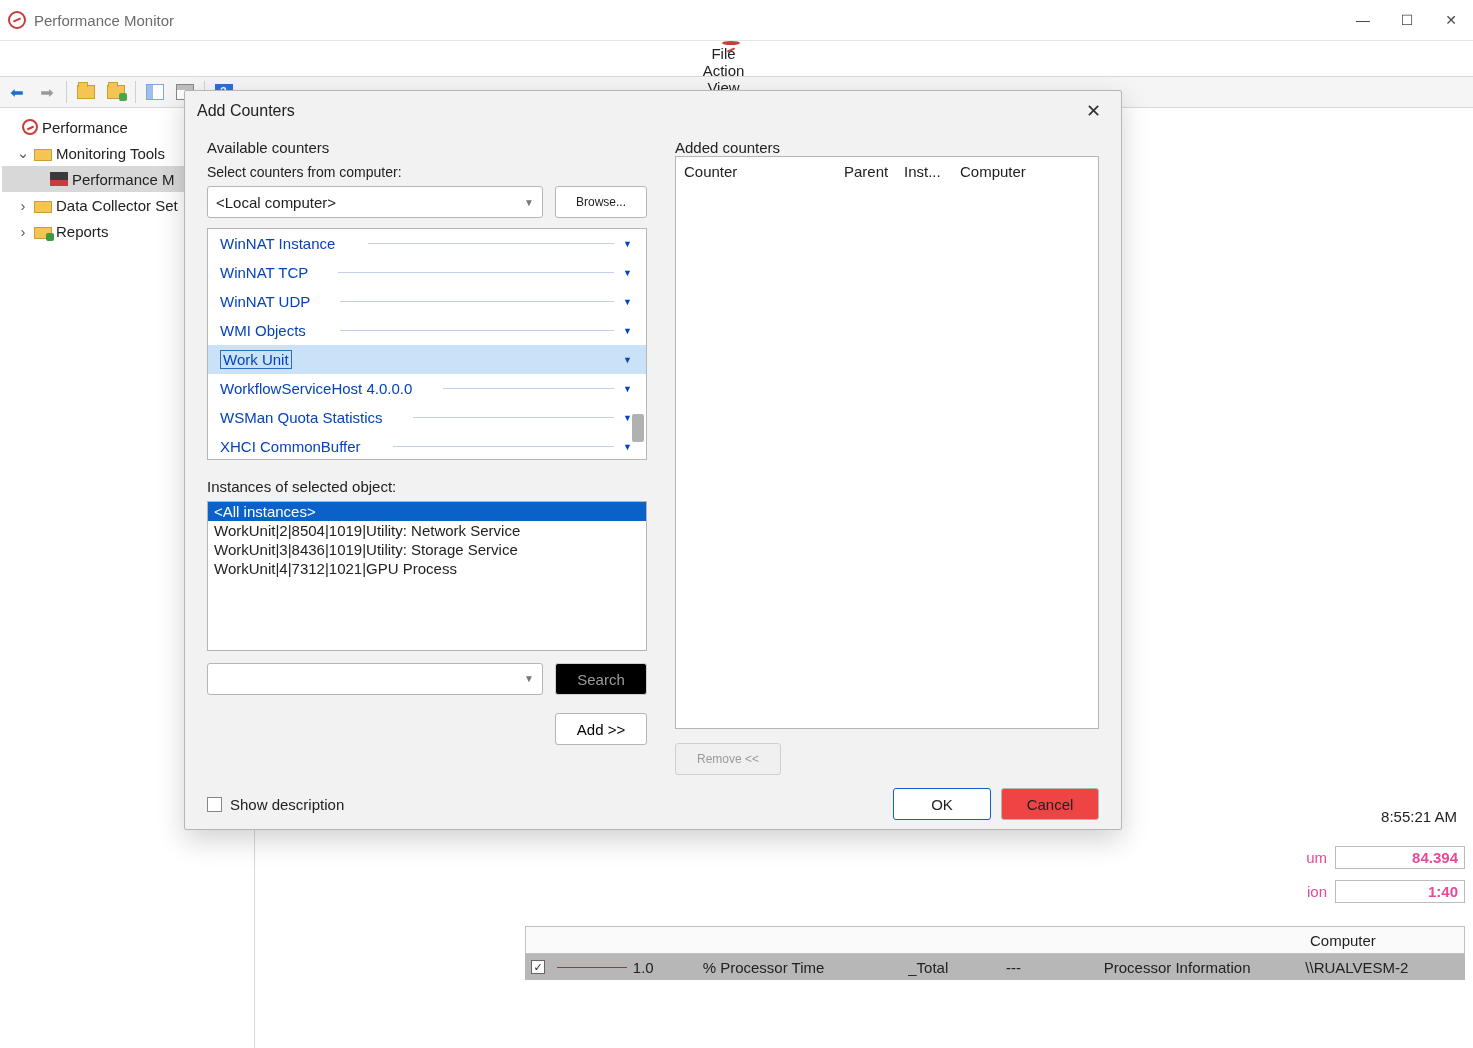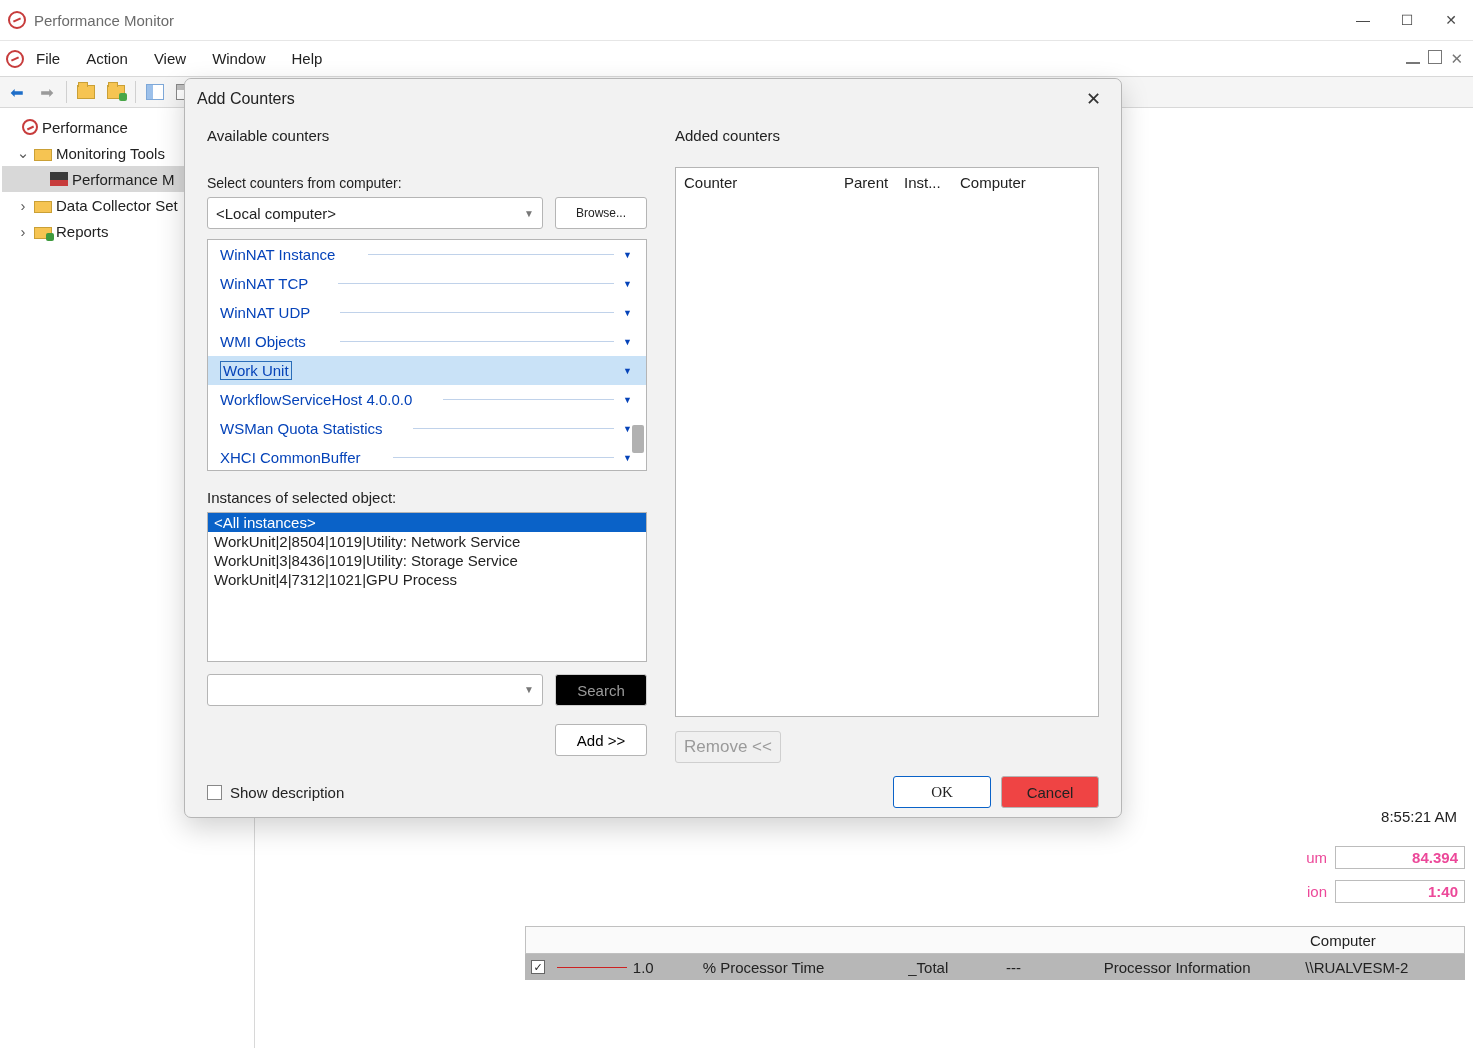--- a/index.html
+++ b/index.html
@@ -28,20 +28,21 @@
 .winbtn { width: 16px; text-align: center; font-size: 14px; }
 .menubar {
   height: 36px;
   display: flex;
   align-items: center;
   padding: 0 6px 0 6px;
   font-size: 15px;
   color: #222;
   background: #fff;
   border-top: 1px solid #e6e6e6;
+  flex-direction: column;
 }
 .menubar .mico { width: 18px; height: 18px; border: 2px solid #c73c3c; border-radius: 50%; margin-right: 12px; position: relative; }
 .menubar .mico::after { content: ""; position: absolute; left: 3px; top: 6px; width: 8px; height: 2px; background: #c73c3c; transform: rotate(-25deg); }
 .menubar .mitem { margin-right: 26px; }
 .menubar .right { margin-left: auto; display: flex; gap: 8px; margin-right: 4px; }
 .menubar .right .sq { width: 14px; height: 14px; border: 1px solid #777; }
 .toolbar {
   height: 32px;
   border-top: 1px solid #d8d8d8;
   border-bottom: 1px solid #d8d8d8;
@@ -95,44 +96,44 @@
 .statrow .sval { width:130px; text-align:right; border:1px solid #bcbcbc; padding:2px 6px; background:#fff;font-weight:bold;}
 .gridhdr { position:absolute; left:270px; right:8px; top:818px; height:28px; border:1px solid #c0c0c0; background:#fafafa; display:flex; align-items:center; font-size:15px; color:#222;}
 .gridcol { padding-left:8px; }
 .gridrow { position:absolute; left:270px; right:8px; top:846px; height:26px; background:#b7b7b7; display:flex; align-items:center; font-size:15px; color:#222;}
 .gridrow .chk { width:14px;height:14px;border:1px solid #666;background:#fff;margin:0 6px;display:flex;align-items:center;justify-content:center;font-size:11px;}
 .gridrow .redline { width:70px; height:1px; background:#c22; margin:0 6px;}
 
 .dlg {
   position: absolute;
   left: 184px;
-  top: 78px;
+  top: 90px;
   width: 938px;
   height: 740px;
   background: #f2f2f2;
   border: 1px solid #b6b6b6;
-  border-radius: 7px;
+  border-radius: 2px;
   box-shadow: 0 10px 28px rgba(0,0,0,.18);
   display: flex;
   flex-direction: column;
 }
 .dlg-title {
   height: 40px;
   display:flex; align-items:center;
   padding: 0 12px;
   font-size: 16px; color:#222;
   background:#f2f2f2;
   border-top-left-radius:7px; border-top-right-radius:7px;
 }
 .dlg-title .x { margin-left:auto; font-size:18px; color:#333; padding:4px 8px;}
 .dlg-body { flex:1; display:flex; gap:28px; padding: 8px 22px 4px 22px; }
 .panel { display:flex; flex-direction:column; }
 .panel.left { width: 440px; }
 .panel.right { flex:1; }
-.phead { font-size:15px; color:#222; margin-bottom:23px;}
+.phead { font-size:15px; color:#222; margin-bottom:0;}
 .subhead { font-size:14px; color:#222; margin:8px 0 6px; }
 .compsel { display:flex; gap:12px; margin-bottom:10px;}
 .combo { flex:1; height:32px; border:1px solid #b5b5b5; background:#fff; display:flex; align-items:center; padding:0 8px; font-size:15px; color:#222; border-radius:3px; position:relative;}
 .combo .arrow { margin-left:auto; color:#777; font-size:10px;}
 .browse { width:92px; height:32px; border:1px solid #b5b5b5; background:#fff; border-radius:3px; font-size:12px; color:#222;}
 .counterbox { height:232px; border:1px solid #b5b5b5; background:#fff; position:relative; overflow:hidden;}
 .counterbox .scrollbar { position:absolute; right:2px; top:185px; width:12px; height:28px; background:#b1b1b1; border-radius:2px;}
 .citem { height:29px; display:flex; align-items:center; padding:0 12px; color:#0543b9; font-size:15px; position:relative;}
 .citem .line { position:absolute; top:14px; height:1px; background:#c0d2ea; right:32px;}
 .citem .dd { position:absolute; right:14px; color:#0543b9; font-size:9px;}
@@ -146,29 +147,29 @@
 .searchbox { flex:1; height:32px; border:1px solid #b5b5b5; background:#fff; border-radius:3px; position:relative;}
 .searchbox .arrow { position:absolute; right:8px; top:9px; color:#777; font-size:10px;}
 .searchbtn { width:92px; height:32px; border:1px solid #cfcfcf; background:#000000; color:#9a9a9a; border-radius:3px; font-size:15px;}
 .addrow { display:flex; justify-content:flex-end; margin-top:18px;}
 .addbtn { width:92px; height:32px; border:1px solid #b5b5b5; background:#fff; border-radius:3px; font-size:15px;}
 
 .addedbox { flex:1; border:1px solid #b5b5b5; background:#fff; min-height:548px;}
 .addedhdr { height:28px; display:flex; align-items:center; font-size:15px; color:#222; padding:0 8px;}
 .addedhdr .col { }
 .removerow { display:flex; margin-top:14px;}
-.removebtn { width:106px; height:32px; border:1px solid #cfcfcf; background:#f0f0f0; color:#9a9a9a; border-radius:3px; font-size:17px;}
+.removebtn { width:106px; height:32px; border:1px solid #cfcfcf; background:#f0f0f0; color:#9a9a9a; border-radius:3px; font-size:12px;}
 
 .dlg-foot {
   height:50px; display:flex; align-items:center; padding:0 22px;
 }
 .showdesc { display:flex; align-items:center; gap:8px; font-size:15px; color:#222;}
 .chkbx { width:15px; height:15px; border:1px solid #888; background:#fff;}
 .dlg-foot .spacer { flex:1;}
-.okbtn { width:98px; height:32px; border:1px solid #0a62c8; background:#fff; color:#222; border-radius:3px; font-size:15px; margin-right:10px;font-family:Liberation Serif, serif;}
+.okbtn { width:98px; height:32px; border:1px solid #0a62c8; background:#fff; color:#222; border-radius:3px; font-size:15px; margin-right:10px;}
 .cancelbtn { width:98px; height:32px; border:1px solid #b5b5b5; background:#ef4444; color:#222; border-radius:3px; font-size:15px;}
 </style>
 </head>
 <body>
 
 <div class="titlebar">
   <span class="app-ico"></span>
   <span>Performance Monitor</span>
   <span class="spacer"></span>
   <div class="winbtns">

